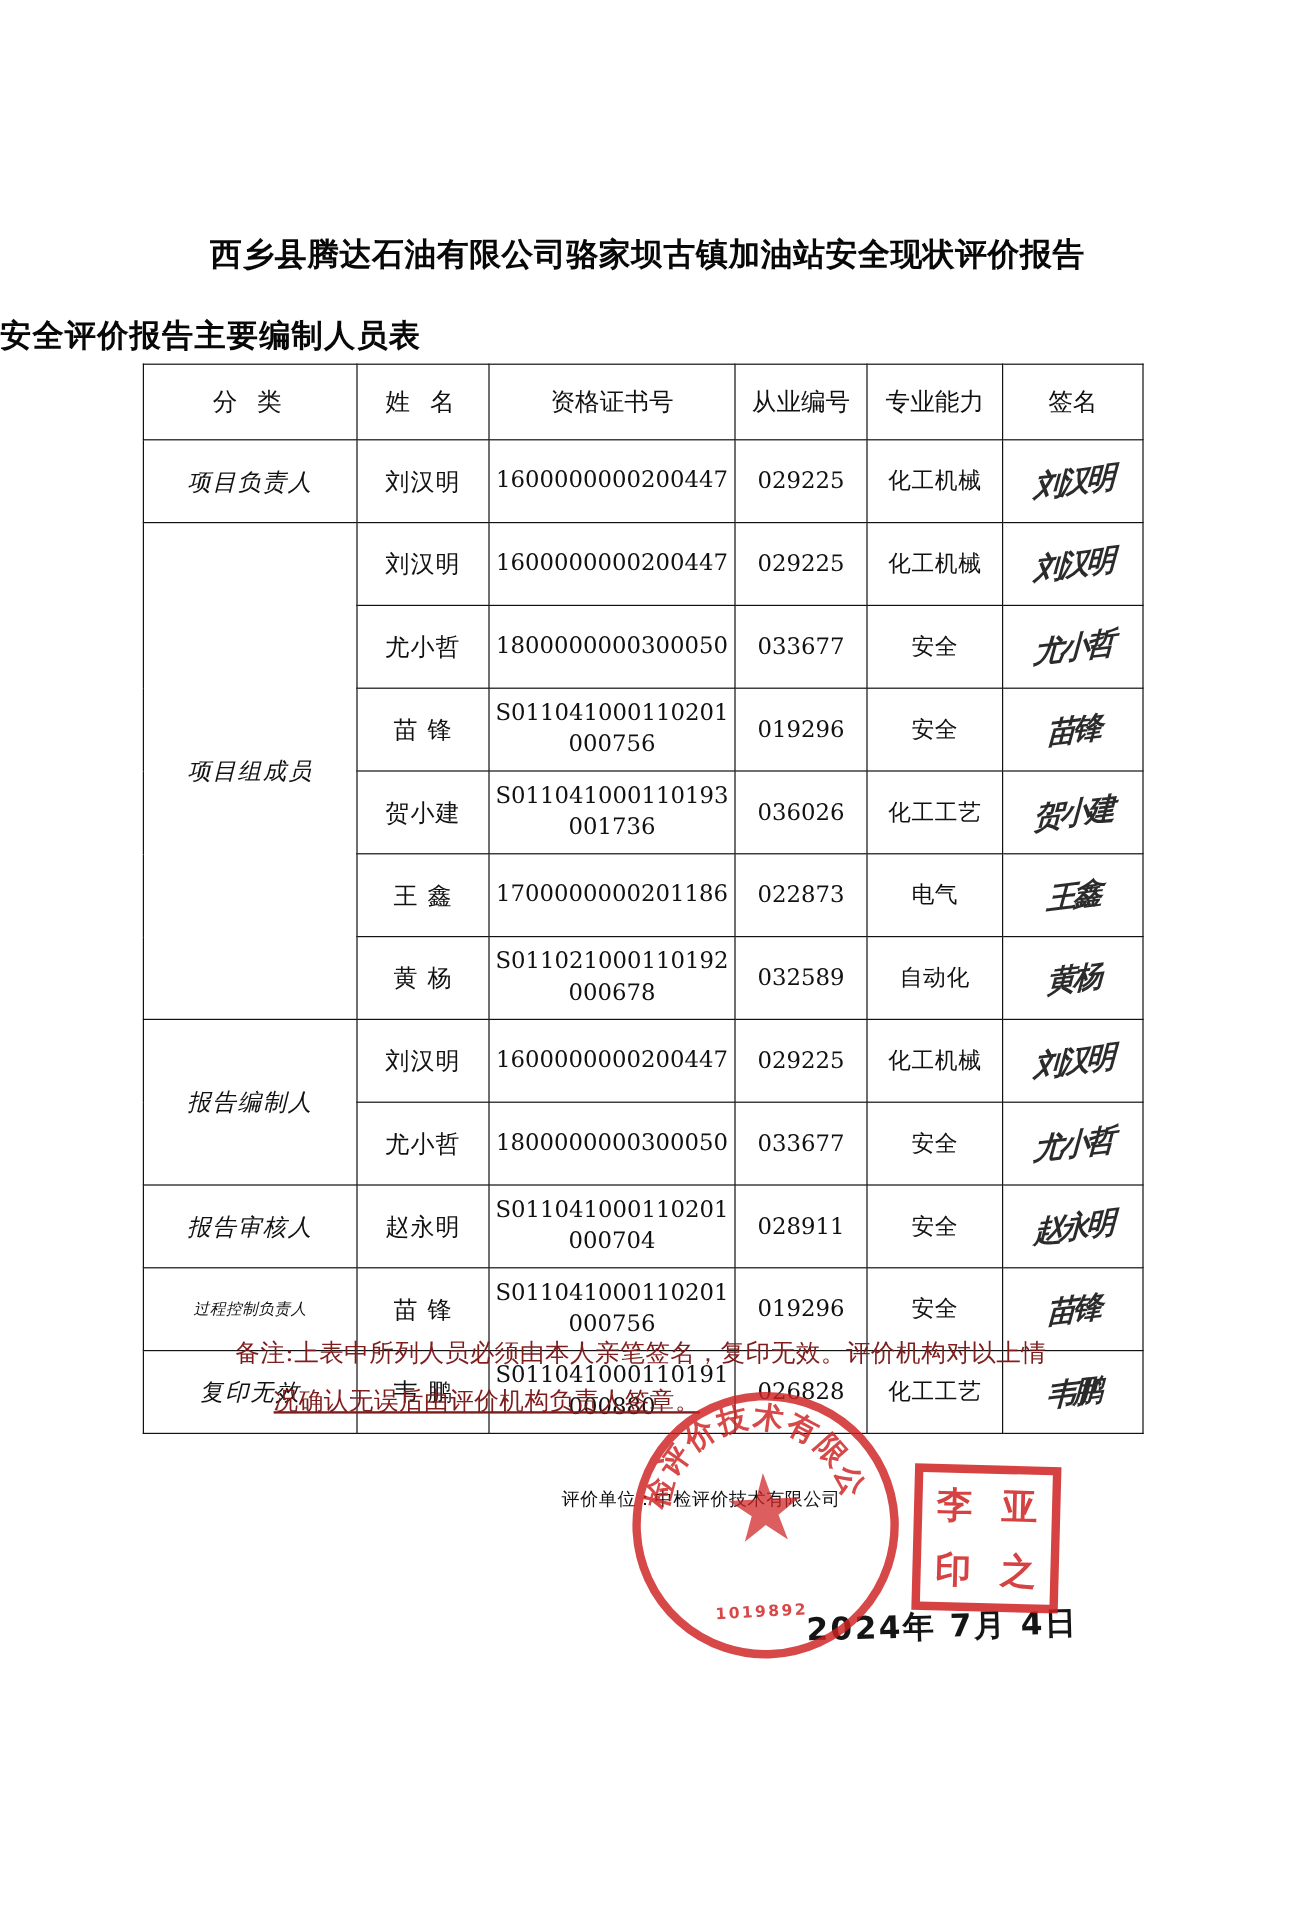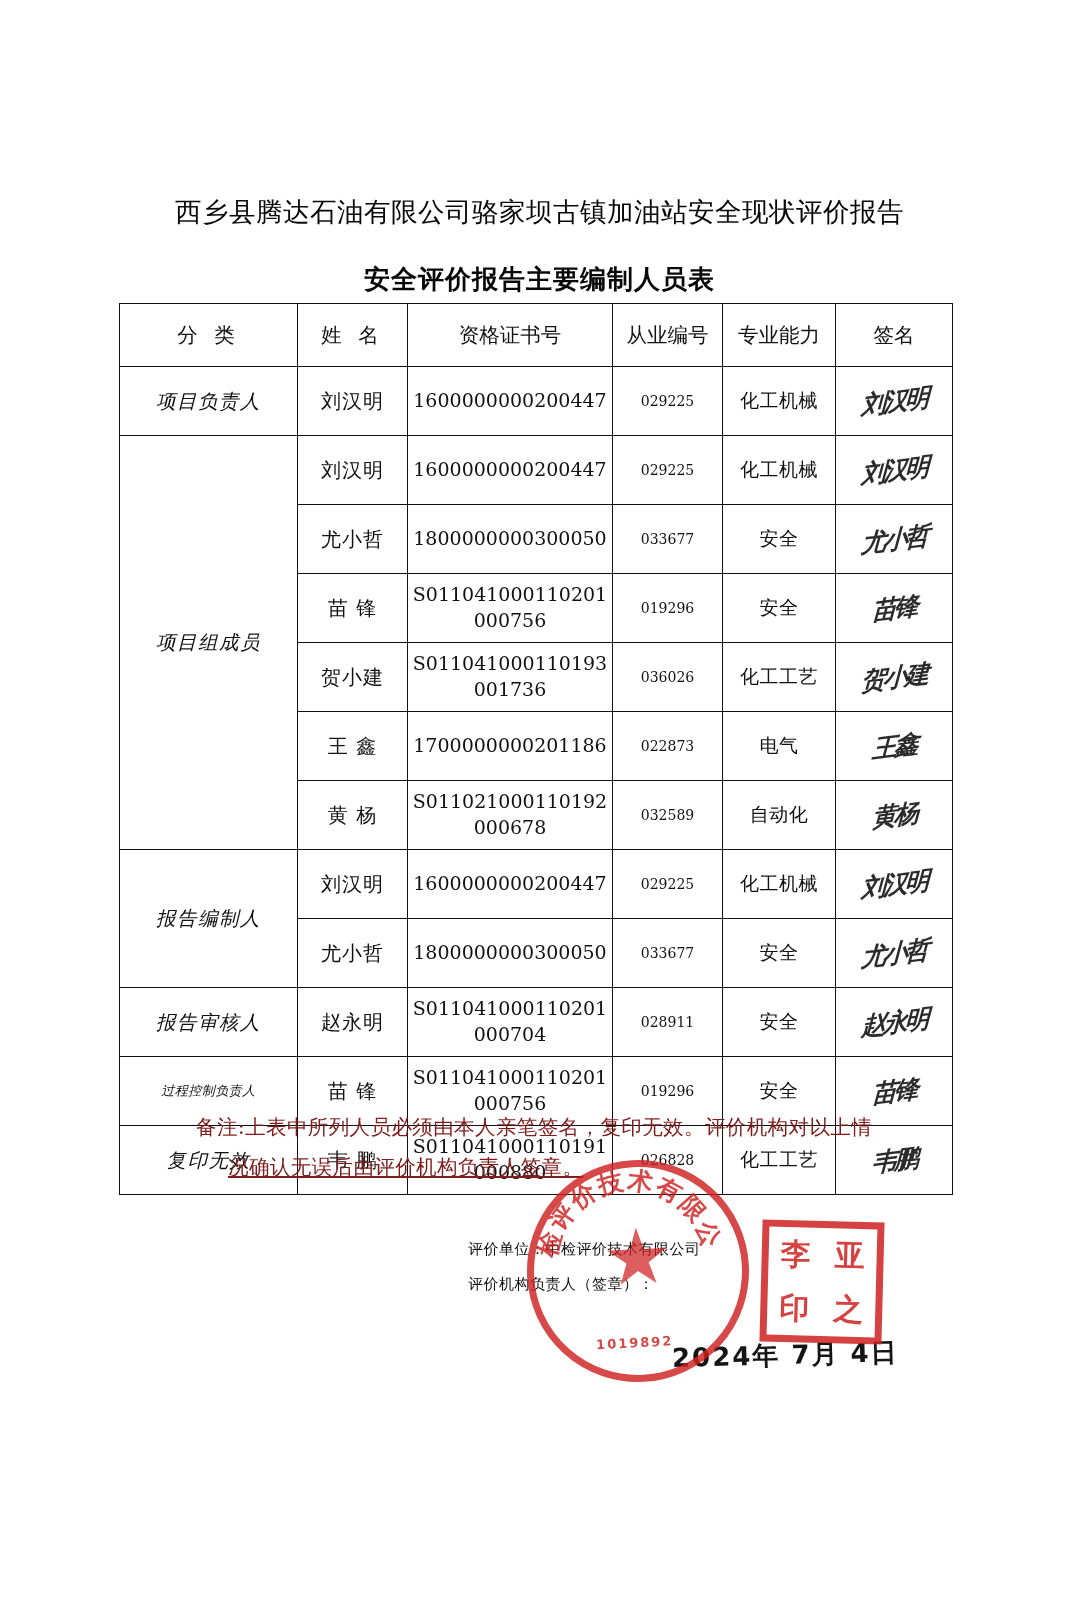--- a/index.html
+++ b/index.html
@@ -10,28 +10,28 @@
     color:#111;
     position:relative;
     overflow:hidden;
   }
   .page { position:relative; width:1079px; height:1600px; }
 
   .doc-title {
     position:absolute; left:0; top:194px; width:1079px;
     text-align:center;
     font-family:"DejaVu Serif", serif;
-    font-weight:400;
+    font-weight:700;
     font-size:26.5px;
     letter-spacing:0.5px;
     color:#080808;
   }
   .table-title {
     position:absolute; left:0; top:262px; width:1079px;
-    text-align:center;
+    text-align:left;
     font-family:"DejaVu Serif", serif;
     font-weight:700;
     font-size:26px;
     letter-spacing:1px;
     color:#080808;
   }
 
   table.main {
     position:absolute;
     left:119px; top:303px;
@@ -55,21 +55,21 @@
   .c-skill { width:113px; }
   .c-sign  { width:117px; }
 
   th.hd { height:74px; font-size:20.5px; letter-spacing:5px; }
   th.hd span.tight { letter-spacing:0px; }
 
   td.cat { font-size:19.5px; letter-spacing:1.5px;font-style:italic; }
   td.cat.narrow { font-size:13px; letter-spacing:0.5px; }
   td.nm  { font-size:20px; letter-spacing:1px; }
   td.cert{ font-size:19px; font-family:"DejaVu Serif", serif; line-height:1.35; letter-spacing:0px;margin-top:32px;}
-  td.emp { font-size:14px; letter-spacing:0px; }
+  td.emp { font-size:19px; letter-spacing:0px; }
   td.skill{ font-size:19px; letter-spacing:0.5px; }
   td.sign{ position:relative; }
 
   tr.r1 td, tr.r1 th { height:62px; }
   tr.r2 td { height:68px; }
 
   
   .sig {
     display:block;
     font-family:"DejaVu Sans", sans-serif;
@@ -335,21 +335,20 @@
       </tbody>
   </table>
 
   <div class="note">
     <span>备注:上表中所列人员必须由本人亲笔签名，复印无效。评价机构对以上情</span>
     <span class="l2">况确认无误后由评价机构负责人签章。</span>
   </div>
 
   <div class="sigblock">
     <div>评价单位：中检评价技术有限公司</div>
-    <div>评价机构负责人（签章）：</div>
   </div>
 
   <div class="datehand">2024年 7月 4日</div>
 
   <div class="seal-round">
     <div class="star"></div>
     <svg width="194" height="194" viewBox="0 0 194 194">
       <defs>
           <path id="arc" d="M 22,97 A 75,75 0 0 1 172,97"></path>
         </defs>

